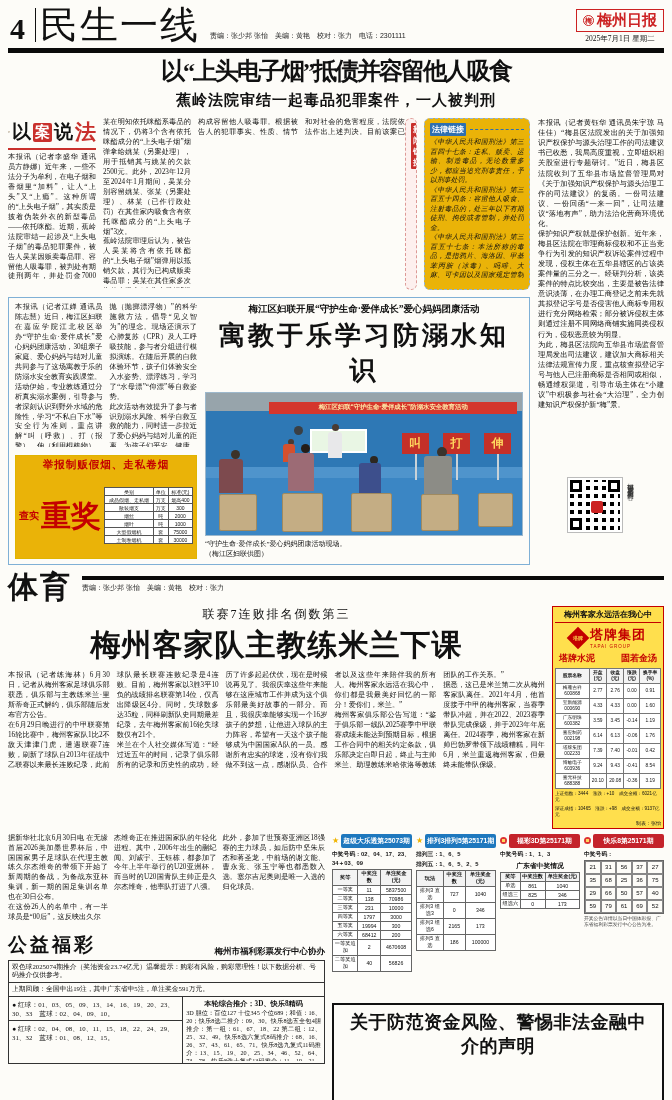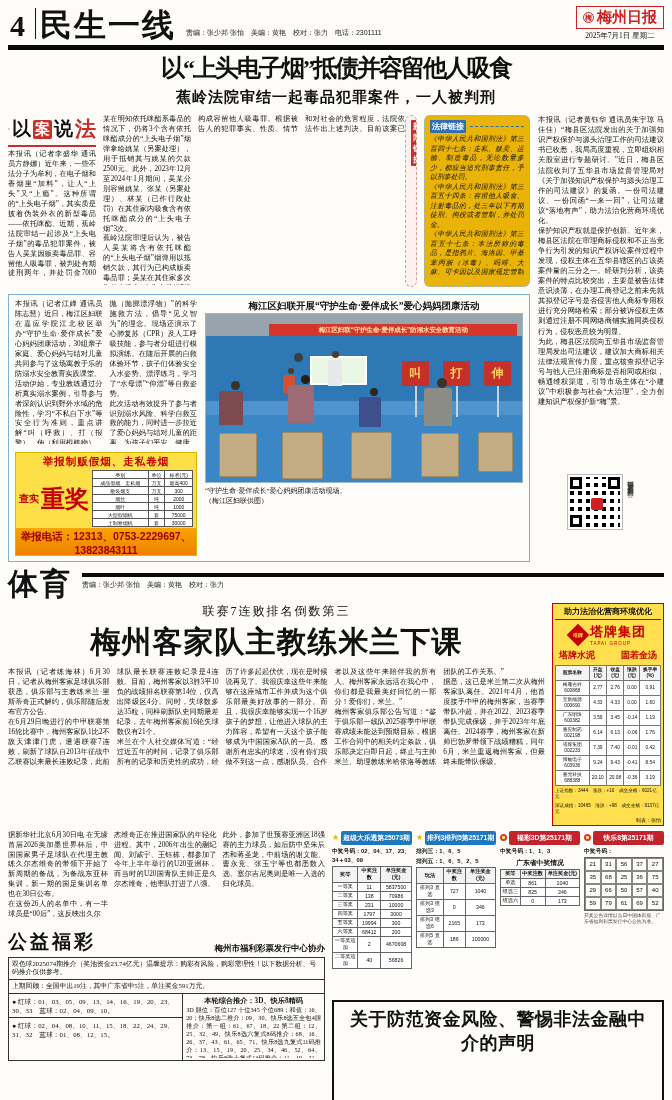--- a/index.html
+++ b/index.html
@@ -7,21 +7,21 @@
   body {
     height:1100px; overflow:hidden; background:#fdfcf8; color:#111;
     font-family:"Liberation Serif","DejaVu Serif",serif;
   }
   .page { width:672px; height:1100px; padding:6px 8px; overflow:hidden; }
 
   
   .mast { display:flex; align-items:flex-end; border-bottom:5px solid #0a0a0a; padding-bottom:4px; }
   .pagenum { font-size:30px; font-weight:bold; line-height:1; padding:0 6px 0 2px; }
   .mastdiv { width:1px; background:#111; align-self:stretch; margin:2px 4px; }
-  .secname { font-size:32px; font-weight:700; letter-spacing:2px; line-height:1; }
+  .secname { font-size:38px; font-weight:400; letter-spacing:2px; line-height:1; }
   .mastcredits { font-size:7px; margin-left:10px; padding-bottom:3px; color:#222; font-family:"Liberation Sans",sans-serif; }
   .mastright { margin-left:auto; text-align:center; }
   .paperbox { border:1px solid #c22; color:#c22; padding:1px 6px; font-weight:900; font-size:15px; display:inline-flex; align-items:center; gap:3px; }
   .paperlogo { width:11px; height:11px; border:1px solid #c22; border-radius:50%; font-size:7px; line-height:10px; text-align:center; }
   .dateline { font-size:7.5px; margin-top:2px; }
 
   
   .leadband { display:flex; margin-top:6px; }
   .leadleft { flex:1; }
   .leadhead { font-size:24px; font-weight:900; text-align:center; letter-spacing:-2px; line-height:1.05; white-space:nowrap; }
@@ -70,26 +70,26 @@
   .pscreen { position:absolute; left:33%; top:25%; width:18%; height:17%; background:#e9f6e4; border:2px solid #fff; }
   .psign { position:absolute; width:8.5%; height:15%; background:#c53028; color:#ffd75e; font-size:12px; font-weight:900; display:flex; align-items:center; justify-content:center; }
   .ppole { position:absolute; width:2px; height:18%; background:#c9d2d8; }
   .pfan { position:absolute; left:28%; top:23%; width:9px; height:9px; border-radius:50%; background:#3a3f44; }
   .phead { position:absolute; border-radius:50%; background:#4a3b33; }
   .pbody { position:absolute; border-radius:3px 3px 0 0; }
   .pchair { position:absolute; background:#c4ad84; border:1px solid #a08a60; border-radius:2px; }
   .pcap { display:flex; justify-content:space-between; font-size:7px; margin-top:3px;flex-direction:column; }
 
   
-  .reward { margin-top:8px; background:#fde047; border:1px solid #e0b400; height:108px; display:flex; flex-direction:column; overflow:hidden; }
+  .reward { margin-top:8px; background:#eab308; border:1px solid #e0b400; height:108px; display:flex; flex-direction:column; overflow:hidden;gap:14px; }
   .rwtitle { color:#c40000; font-weight:900; font-size:10.5px; text-align:center; padding:2px 0 0; letter-spacing:1px; }
   .rwmain { flex:1; display:flex; align-items:center; padding:1px 3px; gap:3px; }
   .rwstamp { display:flex; align-items:center; gap:2px; }
   .rwcheck { color:#c40000; font-weight:900; font-size:10px; writing-mode:horizontal-tb; }
-  .rwprize { color:#c40000; font-weight:900; font-size:24px; line-height:1; }
+  .rwprize { color:#c40000; font-weight:900; font-size:30px; line-height:1; }
   .rwtable { flex:1; background:#fff; border-collapse:collapse; font-size:5px; font-family:"Liberation Sans",sans-serif; }
   .rwtable td { border:1px solid #555; text-align:center; padding:0.5px 1px; }
   .rwhot { background:linear-gradient(#f7a400,#ee7d00); color:#a00000; font-weight:900; font-size:10.5px; text-align:center; padding:2px 0; font-family:"Liberation Sans",sans-serif; }
 
   
   .rbody { font-size:7.3px; height:352px; }
   .qrwrap { display:flex; justify-content:center; align-items:center; gap:4px; margin-top:8px; }
   .qr { position:relative; width:54px; height:54px;
         background:repeating-linear-gradient(0deg,#000 0 4px,#fff 4px 8px),repeating-linear-gradient(90deg,#000 0 4px,#fff 4px 8px);
         background-blend-mode:lighten; border:2px solid #fff; outline:1px solid #bbb; }
@@ -297,20 +297,21 @@
                       <td>30000</td>
                     </tr>
                   </tbody>
               </table>
             </div>
             <div class="rwhot">举报电话：12313、0753-2229697、13823843111</div>
           </div>
         </div>
         <div class="fright">
           <div class="fkicker">梅江区妇联开展“守护生命·爱伴成长”爱心妈妈团康活动</div>
+          <div class="fhead">寓教于乐学习防溺水知识</div>
           <div class="photo">
             <div class="pbanner">梅江区妇联“守护生命·爱伴成长”防溺水安全教育活动</div>
             <div class="pscreen"></div>
             <div class="pfan"></div>
             <div class="psign" style="left:62%; top:28%;">叫</div>
             <div class="psign" style="left:75%; top:28%;">打</div>
             <div class="psign" style="left:88%; top:28%;">伸</div>
             <div class="ppole" style="left:66%; top:43%;"></div>
             <div class="ppole" style="left:79%; top:43%;"></div>
             <div class="ppole" style="left:92%; top:43%;"></div>
@@ -368,21 +369,21 @@
     <div class="sleft">
       <div class="skicker">联赛7连败排名倒数第三</div>
       <div class="shead">梅州客家队主教练米兰下课</div>
       <div class="sbody bodytext">本报讯（记者练海林）6月30日，记者从梅州客家足球俱乐部获悉，俱乐部与主教练米兰·里斯蒂奇正式解约，俱乐部随后发布官方公告。
 在6月29日晚进行的中甲联赛第16轮比赛中，梅州客家队1比2不敌天津津门虎，遭遇联赛7连败，刷新了球队自2013年征战中乙联赛以来最长连败纪录，此前球队最长联赛连败纪录是4连败。目前，梅州客家以3胜3平10负的战绩排名联赛第14位，仅高出降级区4分。同时，失球数多达35粒，同样刷新队史同期最差纪录，去年梅州客家前16轮失球数仅有21个。
 米兰在个人社交媒体写道：“经过近五年的时间，记录了俱乐部所有的记录和历史性的成功，经历了许多起起伏伏，现在是时候说再见了。我很庆幸这些年来能够在这座城市工作并成为这个俱乐部最美好故事的一部分。而且，我很庆幸能够实现一个16岁孩子的梦想，让他进入球队的主力阵容，希望有一天这个孩子能够成为中国国家A队的一员。感谢所有忠实的球迷，没有你们我做不到这一点，感谢队员、合作者以及这些年来陪伴我的所有人。梅州客家永远活在我心中，你们都是我最美好回忆的一部分！爱你们，米兰。”
 梅州客家俱乐部公告写道：“鉴于俱乐部一线队2025赛季中甲联赛成绩未能达到预期目标，根据工作合同中的相关约定条款，俱乐部决定自即日起，终止与主帅米兰、助理教练米哈依洛等教练团队的工作关系。”
 据悉，这已是米兰第二次从梅州客家队离任。2021年4月，他首度接手中甲的梅州客家，当赛季带队冲超，并在2022、2023赛季带队完成保级，并于2023年年底离任。2024赛季，梅州客家在新帅巴勃罗带领下战绩糟糕，同年6月，米兰重返梅州客家，但最终未能带队保级。</div>
     </div>
     <div class="stockad">
-      <div class="stktitle">助力法治化营商环境优化</div>
+      <div class="stktitle">梅州客家永远活在我心中</div>
       <div class="stklogorow">
         <div class="diamond">
             <span>塔牌</span>
           </div>
         <div>
           <div class="brandcn">塔牌集团</div>
           <div class="branden">TAPAI GROUP</div>
         </div>
       </div>
       <div class="stkslogan">

